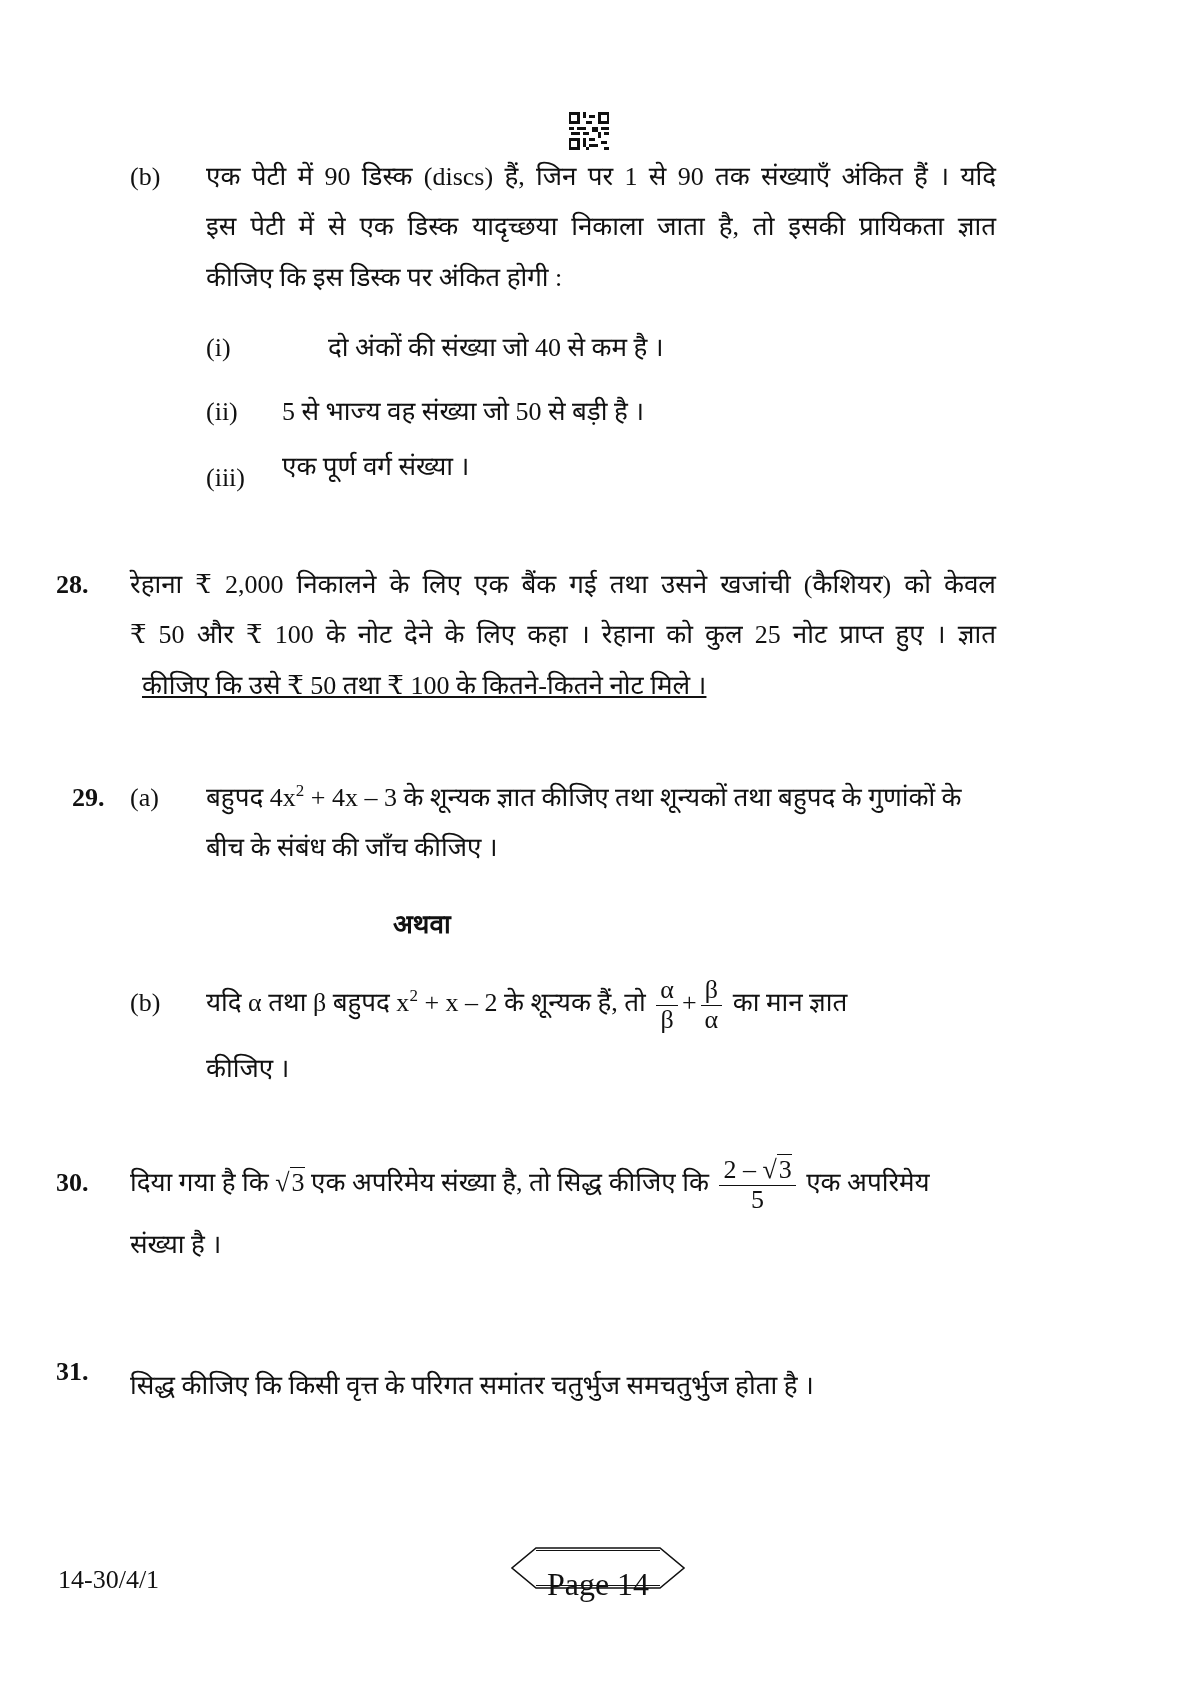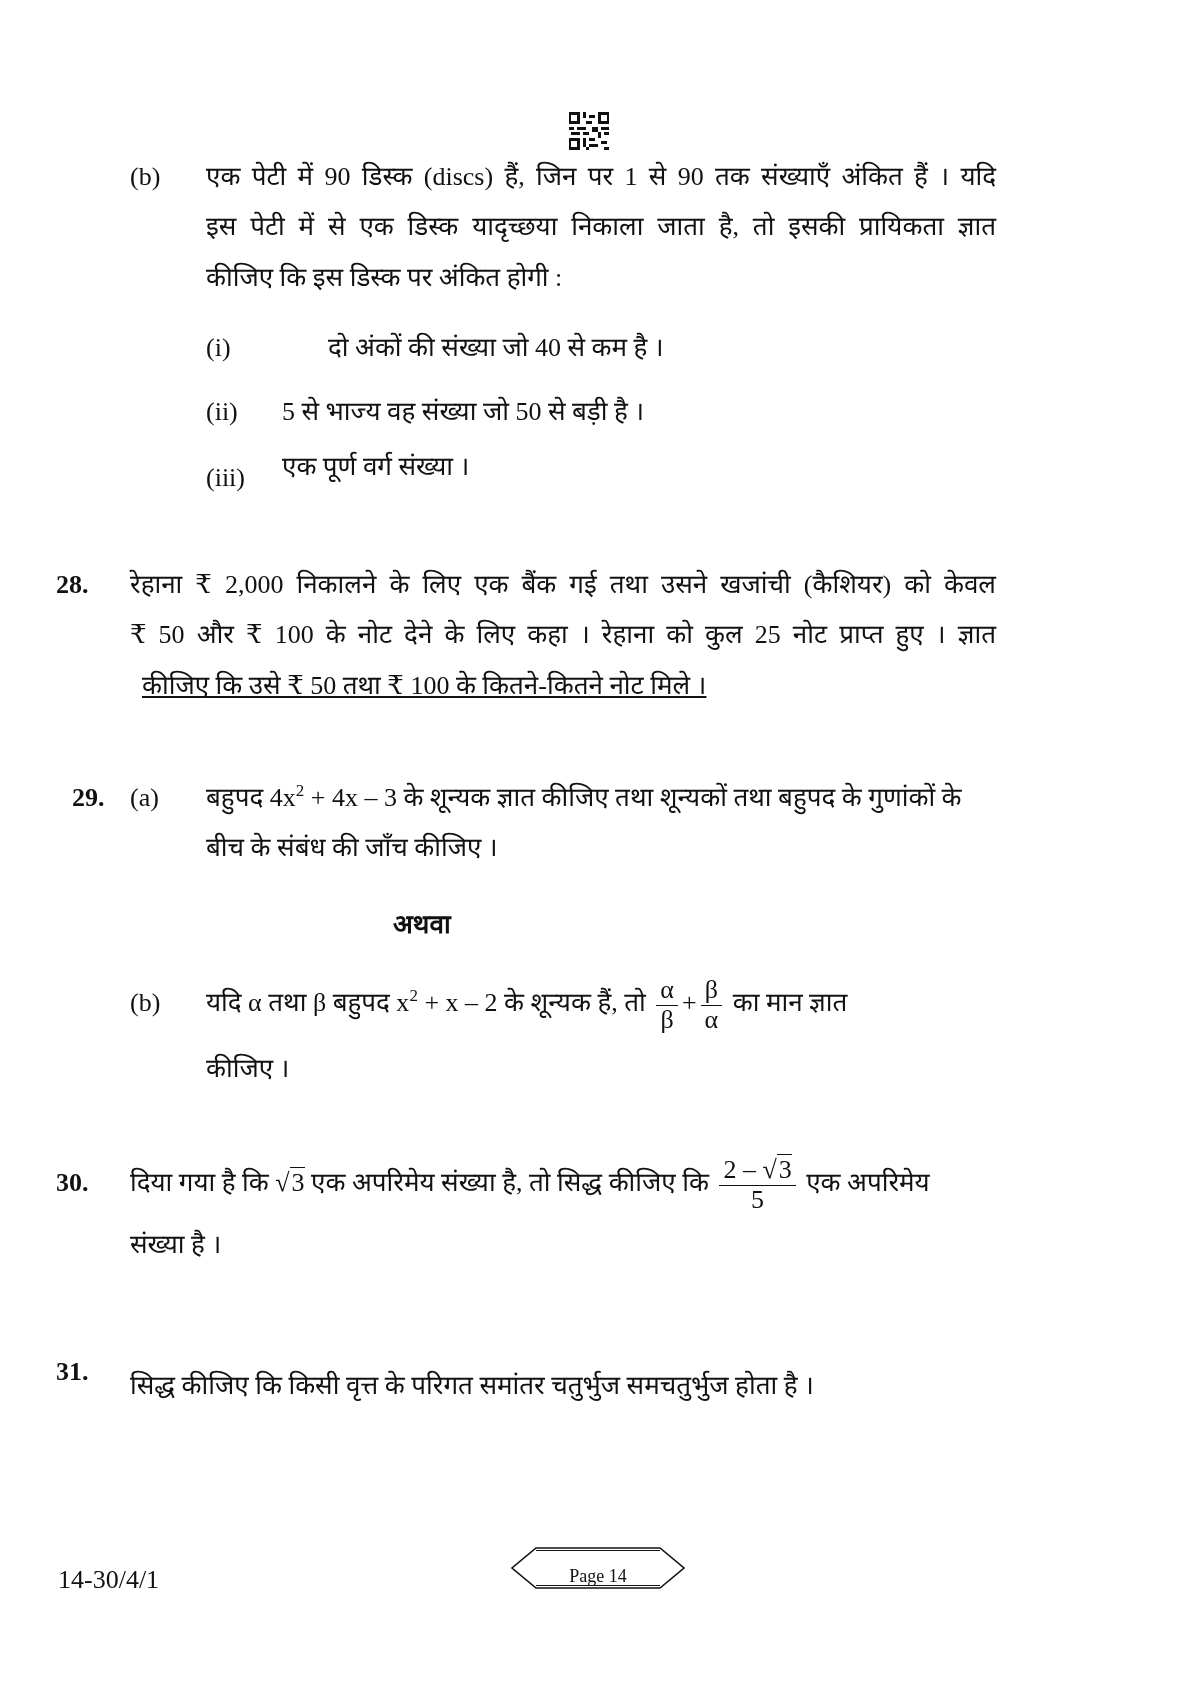--- a/index.html
+++ b/index.html
@@ -28,22 +28,22 @@
     .frac .den { display: block; padding: 0 4px; }
     sup { font-size: 17px; vertical-align: 10px; line-height: 0; }
     .sqrt { white-space: nowrap; }
     .sqrt .rad { border-top: 1.5px solid #111; padding-left: 2px; }
     .footer-code { position: absolute; left: 58px; top: 1563px; line-height: 34px; }
     .page-badge {
       position: absolute; left: 508px; top: 1546px; width: 180px; height: 44px;
     }
     .page-badge svg { position: absolute; left: 0; top: 0; width: 180px; height: 44px; }
     .page-badge span {
-      position: absolute; left: 0; top: 8px; width: 180px; height: 44px;
-      line-height: 44px; text-align: center; font-size: 18px;
+      position: absolute; left: 0; top: 16px; width: 180px; height: 44px;
+      line-height: 44px; text-align: center; font-size: 32px;
     }
   </style>
 </head>
 <body>
 
 <div class="qr">
   <svg viewBox="0 0 14 13" shape-rendering="crispEdges">
     <rect x="0" y="0" width="4" height="4" fill="#111"></rect>
       <rect x="1" y="1" width="2" height="2" fill="#fff"></rect>
     <rect x="10" y="0" width="4" height="4" fill="#111"></rect>

